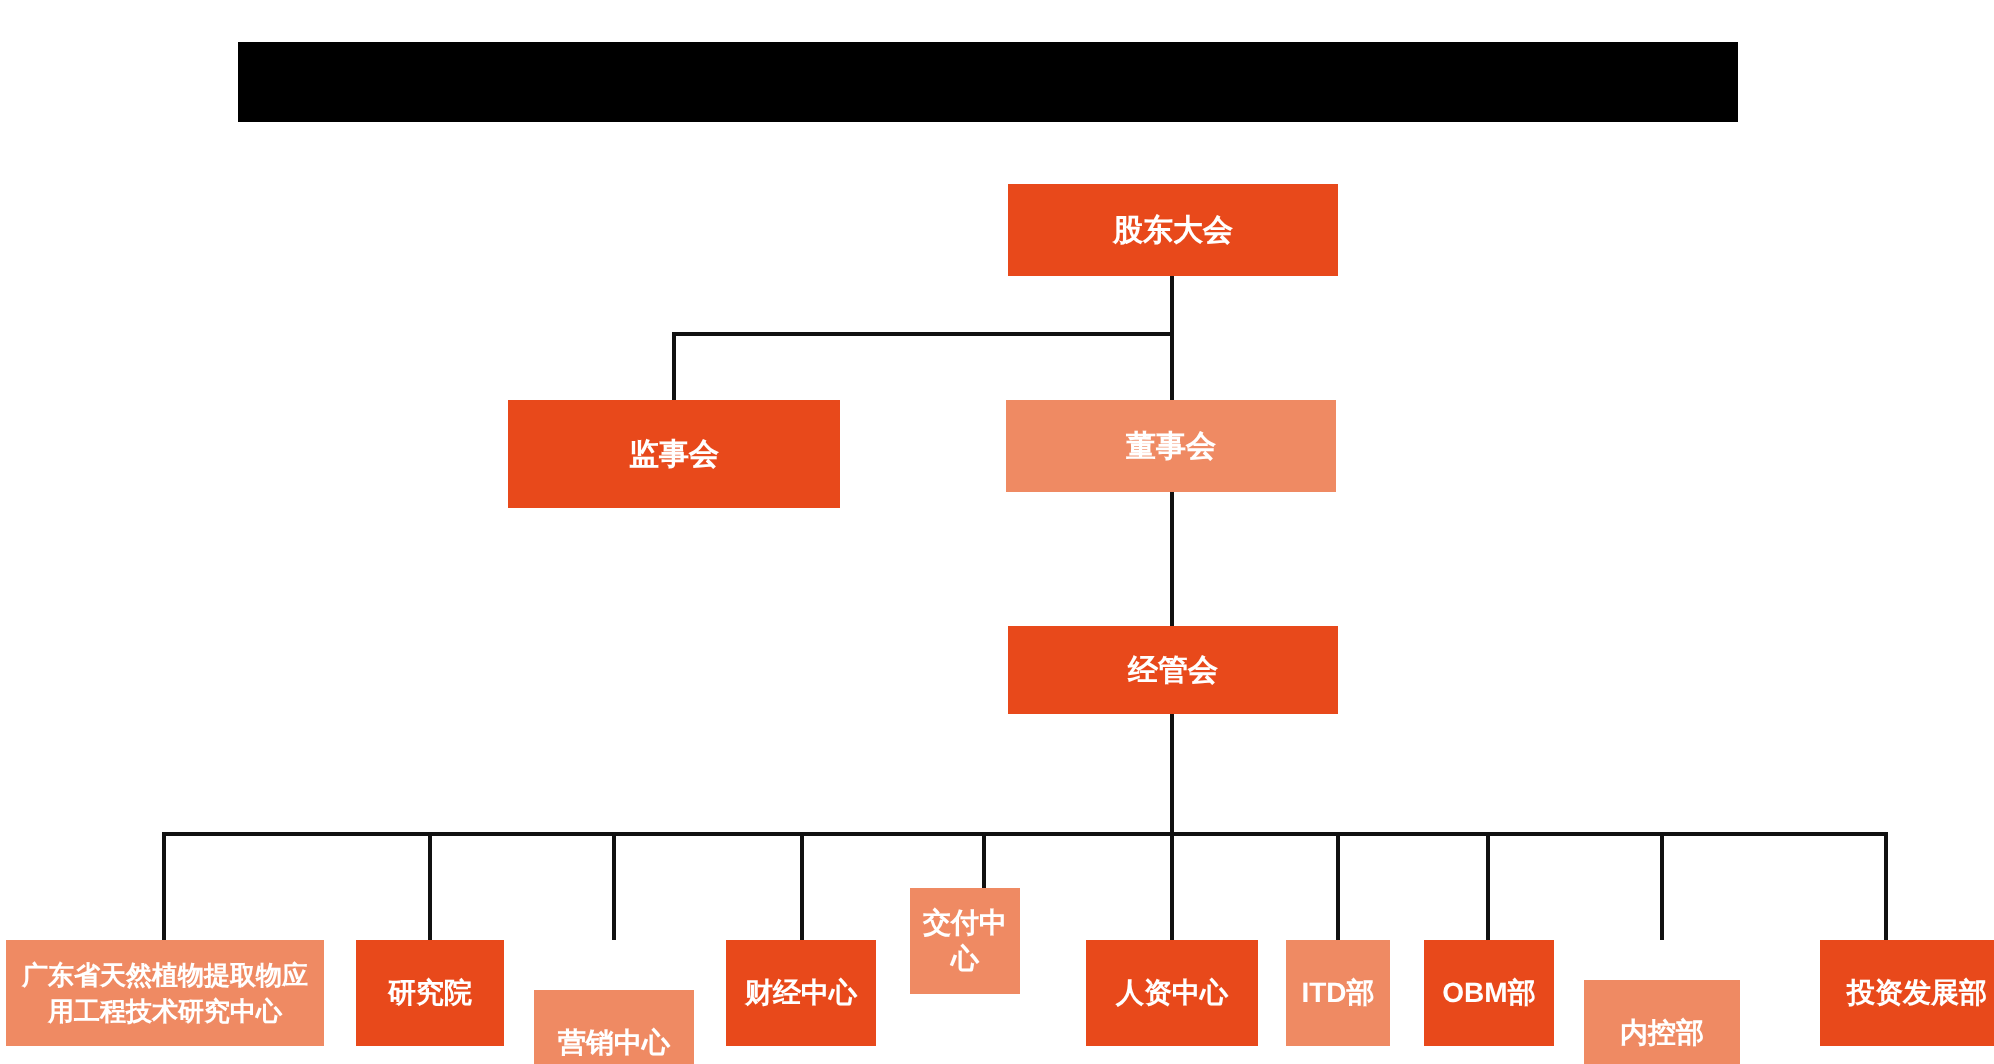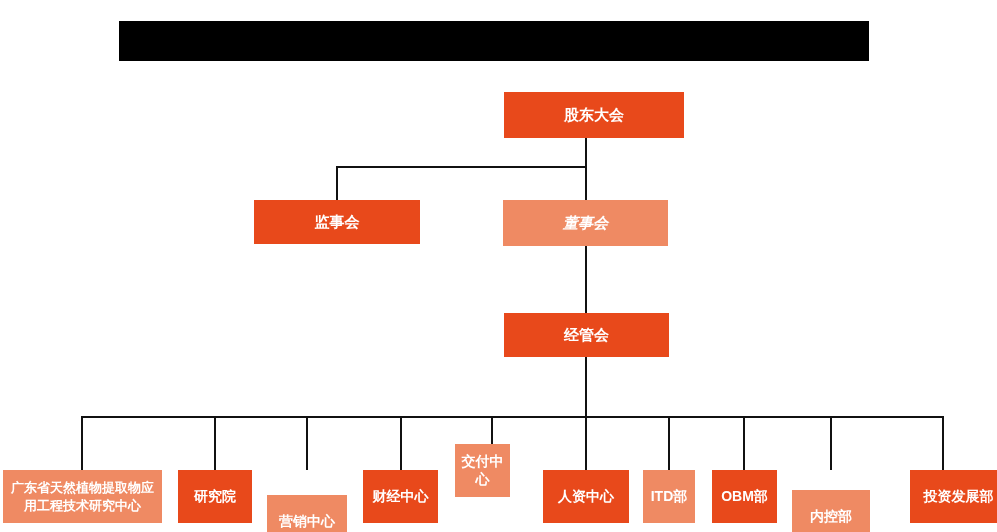--- a/index.html
+++ b/index.html
@@ -63,28 +63,28 @@
   <div class="line v" style="left:81px;  top:416px; height:54px;"></div>
   <div class="line v" style="left:214px; top:416px; height:54px;"></div>
   <div class="line v" style="left:306px; top:416px; height:54px;"></div>
   <div class="line v" style="left:400px; top:416px; height:54px;"></div>
   <div class="line v" style="left:491px; top:416px; height:54px;"></div>
   <div class="line v" style="left:668px; top:416px; height:54px;"></div>
   <div class="line v" style="left:743px; top:416px; height:54px;"></div>
   <div class="line v" style="left:830px; top:416px; height:54px;"></div>
   <div class="line v" style="left:942px; top:416px; height:54px;"></div>
 
-  <div class="node dark lvl-top" style="left:504px; top:92px; width:180px; height:46px;">
+  <div class="node dark lvl-top" style="left:504px; top:92px; width:165px; height:46px;">
     <span>股东大会</span>
   </div>
 
-  <div class="node dark lvl-top" style="left:254px; top:200px; width:166px; height:44px;">
+  <div class="node dark lvl-top" style="left:254px; top:200px; width:166px; height:54px;">
     <span>监事会</span>
   </div>
-  <div class="node light lvl-top" style="left:503px; top:200px; width:165px; height:46px;font-style:italic;">
+  <div class="node light lvl-top" style="left:503px; top:200px; width:165px; height:46px;">
     <span>董事会</span>
   </div>
 
   <div class="node dark lvl-top" style="left:504px; top:313px; width:165px; height:44px;">
     <span>经管会</span>
   </div>
 
   <div class="node light lvl-dept small" style="left:3px; top:470px; width:159px; height:53px;">
     <span>广东省天然植物提取物应用工程技术研究中心</span>
   </div>

